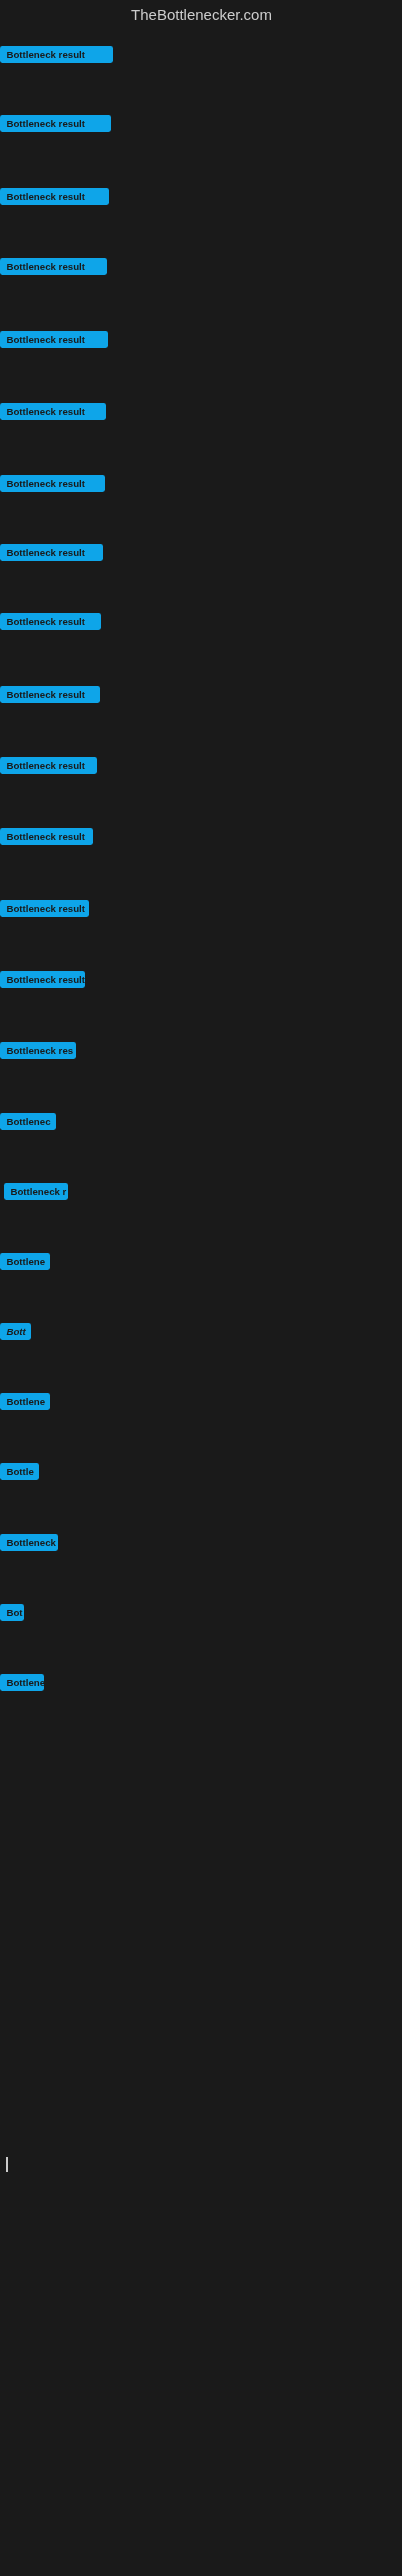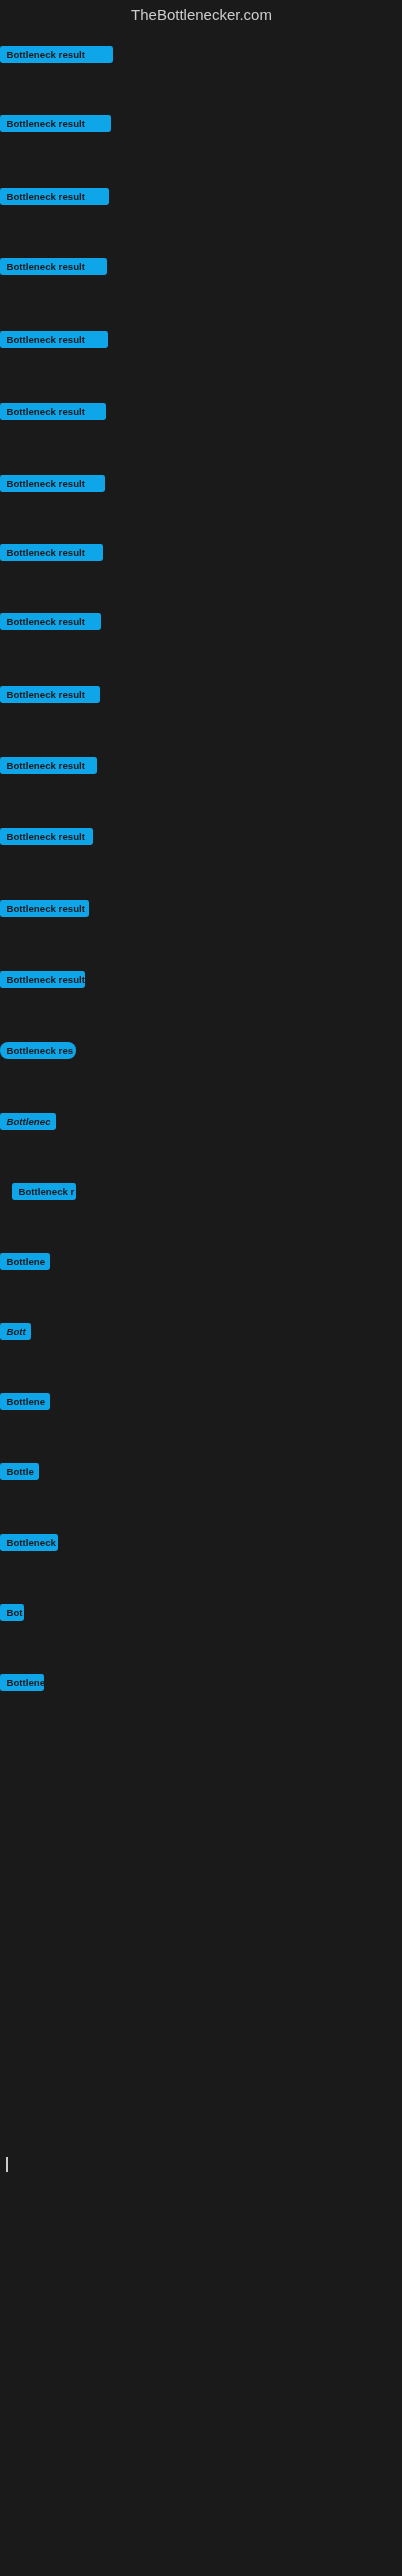--- a/index.html
+++ b/index.html
@@ -63,23 +63,23 @@
     <div class="result-item" style="top: 331px; left: 0px;"><div class="bottleneck-badge" style="max-width: 108px; width: 108px;">Bottleneck result</div></div>
     <div class="result-item" style="top: 403px; left: 0px;"><div class="bottleneck-badge" style="max-width: 106px; width: 106px;">Bottleneck result</div></div>
     <div class="result-item" style="top: 475px; left: 0px;"><div class="bottleneck-badge" style="max-width: 105px; width: 105px;">Bottleneck result</div></div>
     <div class="result-item" style="top: 544px; left: 0px;"><div class="bottleneck-badge" style="max-width: 103px; width: 103px;">Bottleneck result</div></div>
     <div class="result-item" style="top: 613px; left: 0px;"><div class="bottleneck-badge" style="max-width: 101px; width: 101px;">Bottleneck result</div></div>
     <div class="result-item" style="top: 686px; left: 0px;"><div class="bottleneck-badge" style="max-width: 100px; width: 100px;">Bottleneck result</div></div>
     <div class="result-item" style="top: 757px; left: 0px;"><div class="bottleneck-badge" style="max-width: 97px; width: 97px;">Bottleneck result</div></div>
     <div class="result-item" style="top: 828px; left: 0px;"><div class="bottleneck-badge" style="max-width: 93px; width: 93px;">Bottleneck result</div></div>
     <div class="result-item" style="top: 900px; left: 0px;"><div class="bottleneck-badge" style="max-width: 89px; width: 89px;">Bottleneck result</div></div>
     <div class="result-item" style="top: 971px; left: 0px;"><div class="bottleneck-badge" style="max-width: 85px; width: 85px;">Bottleneck result</div></div>
-    <div class="result-item" style="top: 1042px; left: 0px;"><div class="bottleneck-badge" style="max-width: 76px; width: 76px; border-radius: 8px;">Bottleneck res</div></div>
-    <div class="result-item" style="top: 1113px; left: 0px;"><div class="bottleneck-badge" style="max-width: 56px; width: 64px; font-style: italic;">Bottlenec</div></div>
-    <div class="result-item" style="top: 1183px; left: 12px;"><div class="bottleneck-badge" style="max-width: 64px; width: 64px;">Bottleneck r</div></div>
+    <div class="result-item" style="top: 1042px; left: 0px;"><div class="bottleneck-badge" style="max-width: 76px; width: 76px;">Bottleneck res</div></div>
+    <div class="result-item" style="top: 1113px; left: 0px;"><div class="bottleneck-badge" style="max-width: 56px; width: 64px;">Bottlenec</div></div>
+    <div class="result-item" style="top: 1183px; left: 4px;"><div class="bottleneck-badge" style="max-width: 64px; width: 64px;">Bottleneck r</div></div>
     <div class="result-item" style="top: 1253px; left: 0px;"><div class="bottleneck-badge" style="max-width: 50px; width: 50px;">Bottlene</div></div>
     <div class="result-item" style="top: 1323px; left: 0px; font-style: italic;"><div class="bottleneck-badge" style="max-width: 31px; width: 31px;">Bott</div></div>
     <div class="result-item" style="top: 1393px; left: 0px;"><div class="bottleneck-badge" style="max-width: 50px; width: 50px;">Bottlene</div></div>
     <div class="result-item" style="top: 1463px; left: 0px;"><div class="bottleneck-badge" style="max-width: 39px; width: 39px;">Bottle</div></div>
     <div class="result-item" style="top: 1534px; left: 0px;"><div class="bottleneck-badge" style="max-width: 58px; width: 58px;">Bottleneck</div></div>
     <div class="result-item" style="top: 1604px; left: 0px;"><div class="bottleneck-badge" style="max-width: 24px; width: 24px;">Bot</div></div>
     <div class="result-item" style="top: 1674px; left: 0px;"><div class="bottleneck-badge" style="max-width: 44px; width: 44px;">Bottlene</div></div>
   </div>
 
 <div id="cursor-container">

